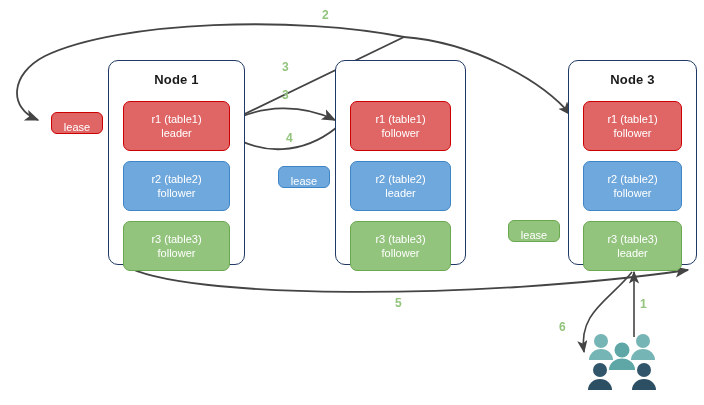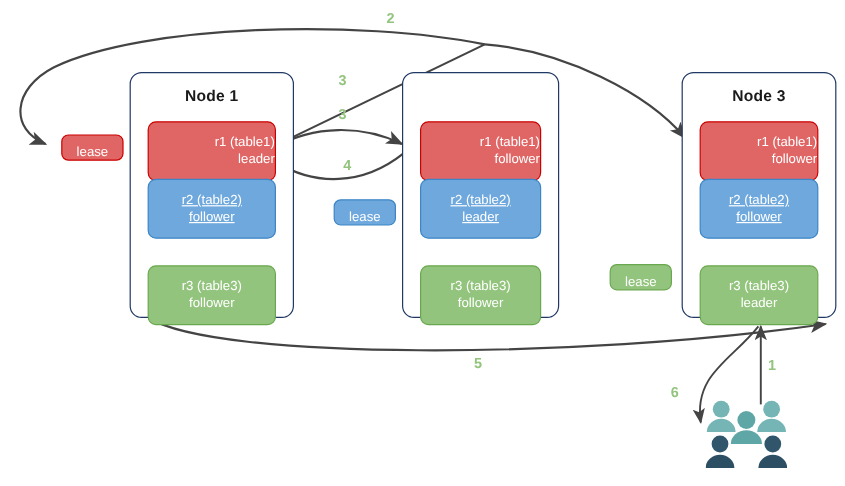--- a/index.html
+++ b/index.html
@@ -54,22 +54,22 @@
     line-height: 14px;
     display: flex;
     flex-direction: column;
     align-items: center;
     justify-content: center;
     text-align: center;
   }
   .rep-red   { background: #e06666; border: 1.4px solid #cc0000; }
   .rep-blue  { background: #6fa8dc; border: 1.4px solid #3d85c6; }
   .rep-green { background: #93c47d; border: 1.4px solid #6aa84f; }
-  .r1 { top: 40px; align-items: flex-end; }
-  .r2 { top: 88px; text-decoration: underline; }
+  .r1 { top: 40px; }
+  .r2 { top: 100px; }
   .r3 { top: 160px; }
 
   .lease {
     position: absolute;
     box-sizing: border-box;
     border-radius: 6px;
     color: #ffffff;
     font-size: 11px;
     display: flex;
     align-items: flex-end;

